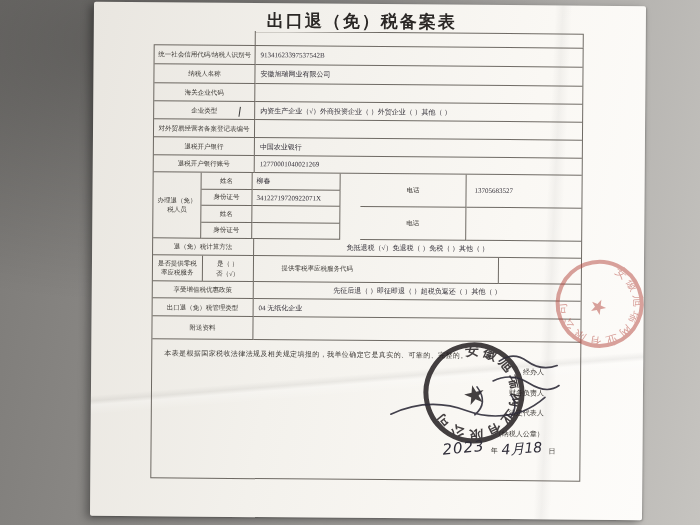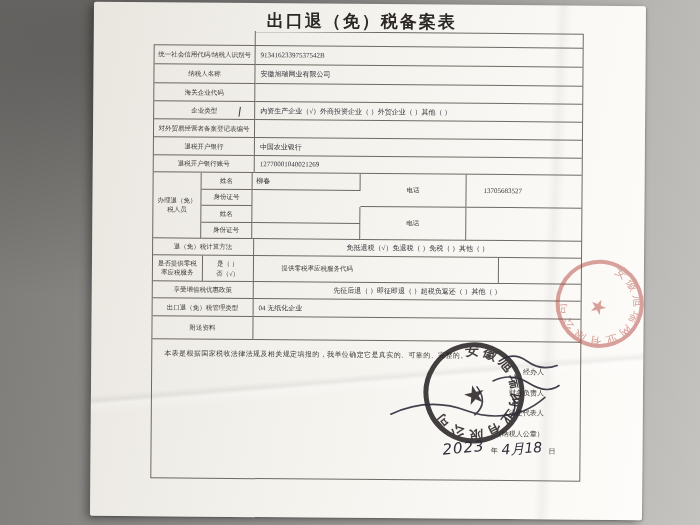--- a/index.html
+++ b/index.html
@@ -47,23 +47,23 @@
   .val{flex:1;padding-left:5px;}
   .vcenter{justify-content:center;padding-left:0;}
   .h19{height:19px;} .h18{height:18px;} .h17{height:17px;} .h23{height:23px;} .h26{height:26px;}
   
   .pouter{width:50px;justify-content:center;text-align:center;font-size:6.5px;color:var(--label);line-height:1.3;padding:0 3px;}
   .pgrid{flex:1;display:flex;flex-direction:column;}
   .pgroup{display:flex;height:33px;}
   .pcols{display:flex;flex-direction:column;width:159px;}
   .prow{display:flex;height:17px;} .prow2{height:16px;}
   .psub{width:51px;justify-content:center;text-align:center;font-size:6.5px;color:var(--label);padding:0 1px;}
-  .pval{width:109px;padding-left:4px;}
+  .pval{width:88px;padding-left:4px;}
   .tlab{width:106px;justify-content:center;font-size:6.5px;color:var(--label);}
-  .tval{width:115px;padding-left:17px;}
+  .tval{width:115px;padding-left:8px;}
   
   .zlab{width:50px;justify-content:center;text-align:center;font-size:6.5px;color:var(--label);line-height:1.25;padding:0 3px;}
   .zyn{width:51px;flex-direction:column;justify-content:center;text-align:center;font-size:6.5px;color:var(--label);line-height:1.5;}
   .zcode{width:247px;padding-left:28px;font-size:6.5px;color:var(--label);}
   .zval{width:82px;}
   
   .decl{position:relative;height:129px;display:block;border:none;}
   .decl p{margin:9px 0 0 12px;font-size:7px;color:var(--label);letter-spacing:.4px;}
   .sigs{position:absolute;top:16px;left:248px;width:144px;text-align:right;font-size:7px;color:var(--label);}
   .sigs div{margin-bottom:10.5px;}
@@ -132,20 +132,21 @@
           <div class="c pouter">办理退（免）税人员</div>
           <div class="pgrid">
             <div class="pgroup">
               <div class="pcols">
                 <div class="prow">
                   <div class="c psub">姓名</div>
                   <div class="c pval">柳春</div>
                 </div>
                 <div class="prow prow2">
                   <div class="c psub">身份证号</div>
+                  <div class="c pval">34122719720922071X</div>
                 </div>
               </div>
               <div class="c tlab">电话</div>
               <div class="c tval nr">13705683527</div>
             </div>
             <div class="pgroup">
               <div class="pcols">
                 <div class="prow">
                   <div class="c psub">姓名</div>
                   <div class="c pval"></div>

